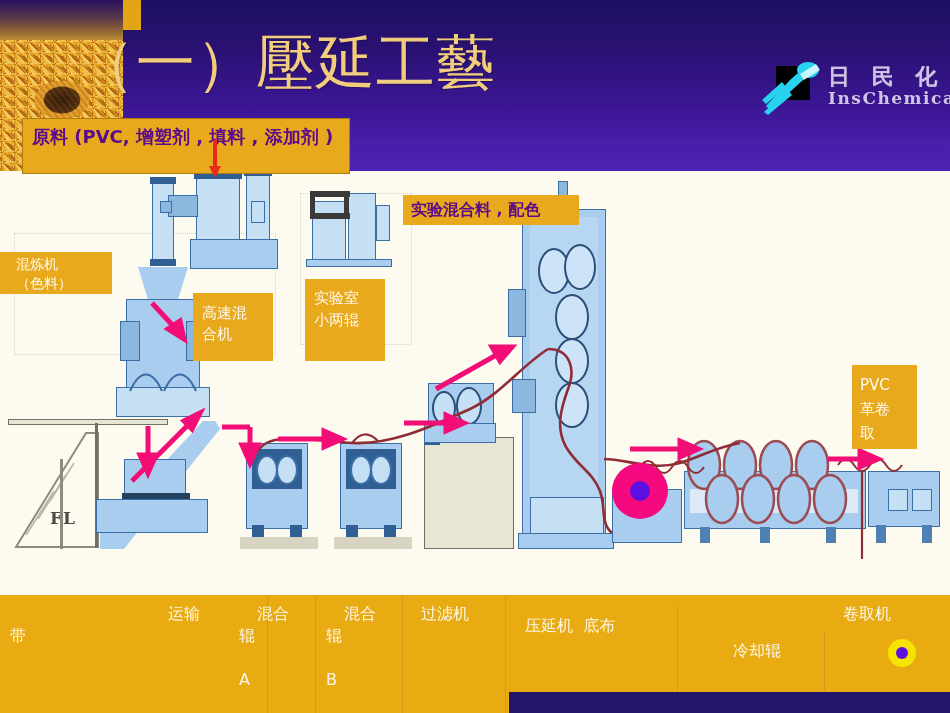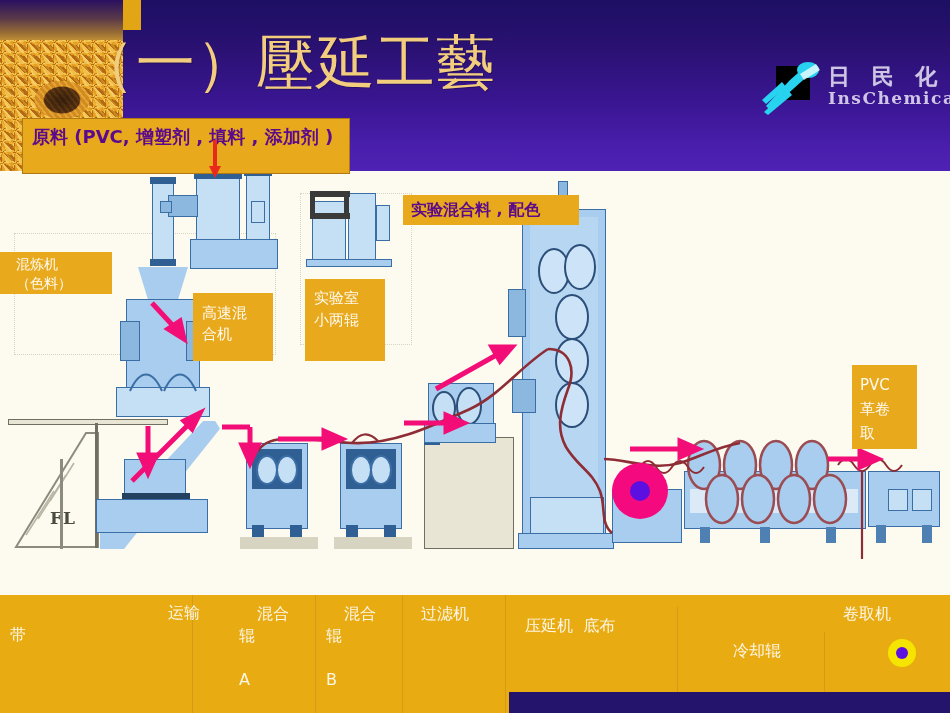--- a/index.html
+++ b/index.html
@@ -323,21 +323,21 @@
         <span style="white-space:pre;">PVC
 革卷
 取</span>
       </div>
 
     </div>
   </div>
 
   <div class="legend">
 
-    <div class="cell" style="left:0px;width:193px;font-family:Liberation Mono, monospace;">
+    <div class="cell" style="left:0px;width:268px;">
       <div class="txt" style="left:10px;top:8px;text-indent:158px;width:215px;">运输
 带</div>
     </div>
 
     <div class="cell" style="left:229px;width:87px;">
       <div class="txt" style="left:10px;top:8px;text-indent:18px;">混合
 辊
 
 A</div>
     </div>

